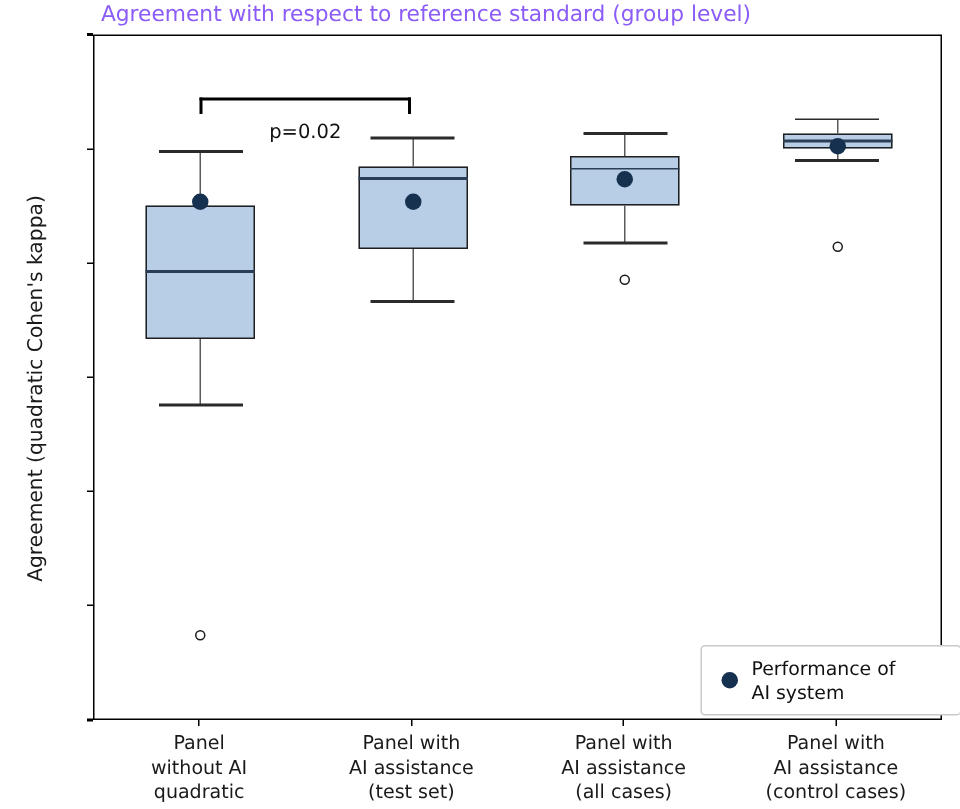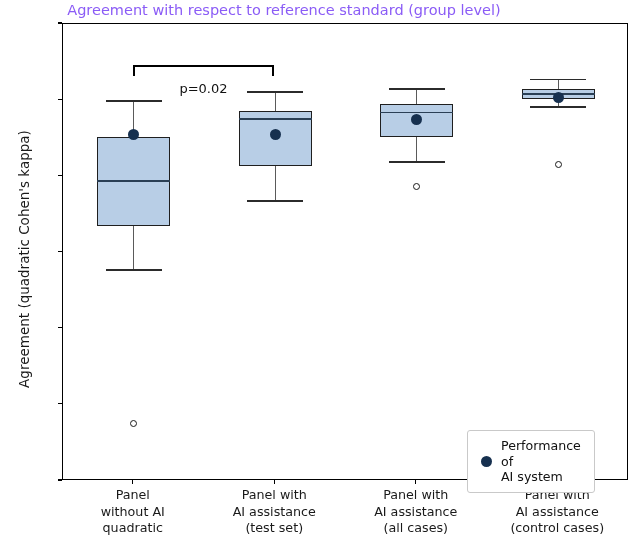--- a/index.html
+++ b/index.html
@@ -143,19 +143,19 @@
       </div>
   </div>
 
   <div id="annotation-layer">
       <div id="sig-h" style="left: 132.75px; top: 64.8917px; width: 141.5px;"></div>
       <div class="sig-v" style="left: 132.75px; top: 64.8917px; height: 11px;"></div>
       <div class="sig-v" style="left: 272.45px; top: 64.8917px; height: 11px;"></div>
       <div id="sig-text" style="left: 92.75px; top: 49px; width: 221.5px; margin-top: 32px;">p=0.02</div>
     </div>
 
-  <div id="legend" style="left: 467px; top: 430px; width: 128px;">
+  <div id="legend" style="left: 467px; top: 430px; width: 174px;">
     <div id="legend-marker" style="background: rgb(22, 48, 79);"></div>
     <div id="legend-text">Performance of
 AI system</div>
   </div>
 
 </div>
 
 </body></html>

